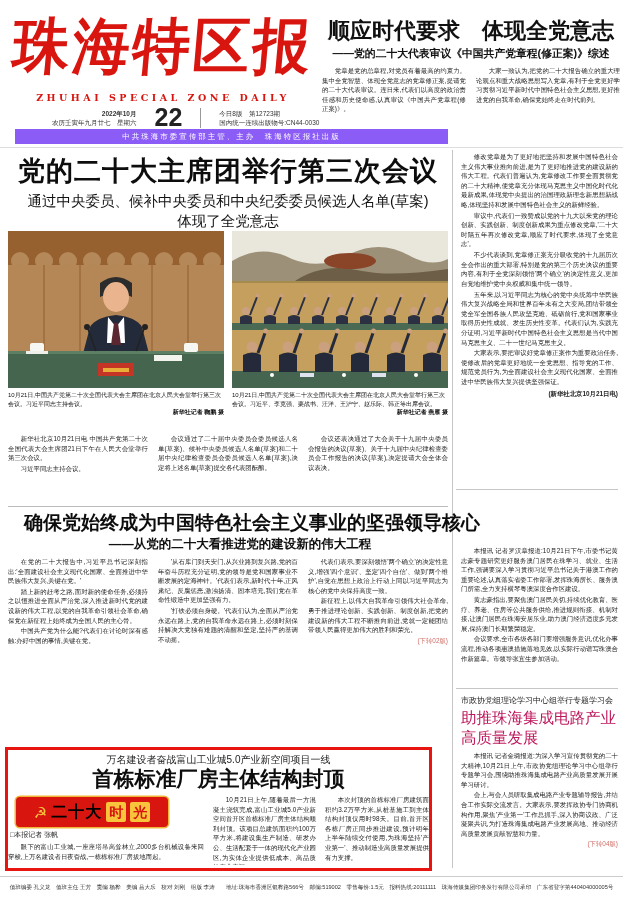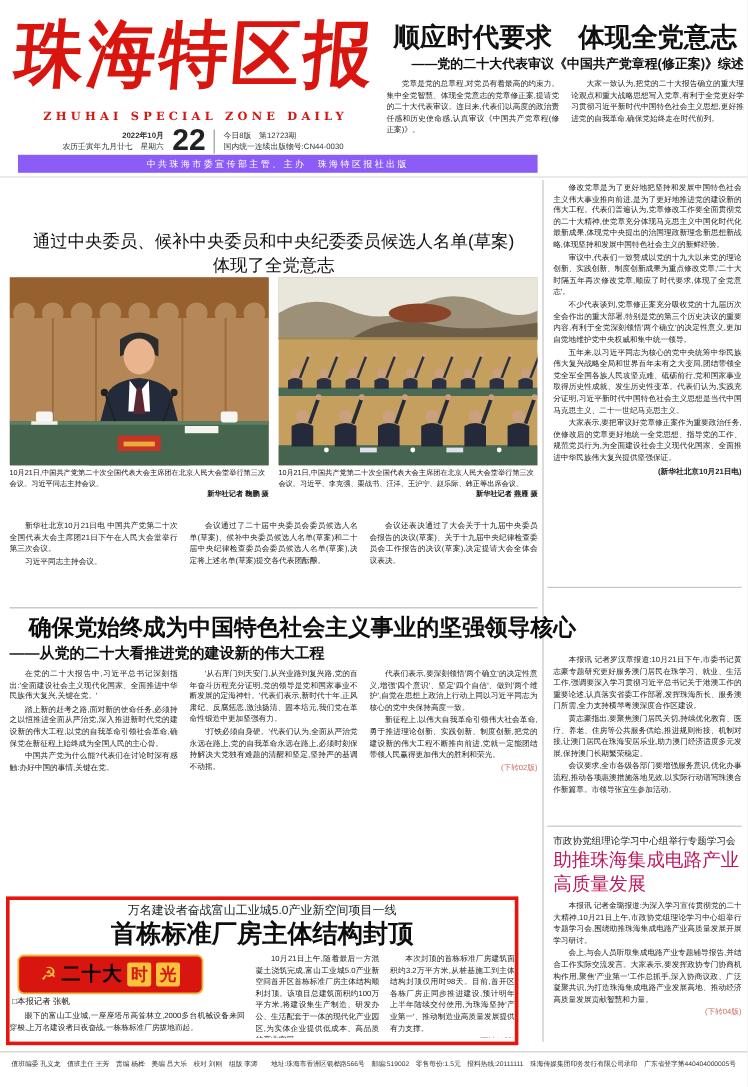--- a/index.html
+++ b/index.html
@@ -10,33 +10,33 @@
   .para{margin:0;text-indent:2em}
   .para + .para{margin-top:1px}
   .jump{display:block;text-align:right;color:#cf6b63;margin-top:1px}
 
   
   .brand{left:6px;top:0;width:314px;height:94px;font-family:"DejaVu Serif","Liberation Serif",serif;
          font-weight:bold;font-size:57px;line-height:92px;color:#d8150f;letter-spacing:3px;
          transform:skewX(-5deg) scaleY(1.06);text-align:center;white-space:nowrap}
   .brand-en{left:6px;top:92px;width:314px;text-align:center;color:#d8150f;font-size:9.5px;font-weight:bold;
             letter-spacing:3.5px;font-family:"DejaVu Serif","Liberation Serif",serif;white-space:nowrap}
-  .dateblock{left:52px;top:105px;width:360px;display:flex;align-items:center;gap:7px}
+  .dateblock{left:52px;top:105px;width:360px;display:flex;align-items:center;gap:18px}
   .d-l{font-size:6.5px;line-height:9px;text-align:right;color:#333;white-space:nowrap}
   .d-l .dl1{font-weight:bold}
   .d-day{font-size:25px;font-weight:bold;color:#222;line-height:25px}
   .d-sep{width:1px;height:20px;background:#999}
   .d-r{font-size:6.5px;line-height:9px;color:#333;white-space:nowrap}
   .pubbar{left:15px;top:129px;width:433px;height:15px;background:#8b5cf6;color:#fff;font-size:7.5px;
           line-height:15px;text-align:center;letter-spacing:2px}
   .hdr-rule{left:0;top:147px;width:623px;height:1px;background:#ddd}
 
   
   .rv-h{left:322px;top:16px;width:298px;text-align:center;font-size:22px;font-weight:bold;color:#111;white-space:nowrap}
-  .rv-sub{left:322px;top:47px;width:298px;text-align:right;font-size:10.8px;font-weight:bold;color:#111}
+  .rv-sub{left:322px;top:47px;width:298px;text-align:center;font-size:10.8px;font-weight:bold;color:#111}
   .rv-body{left:322px;top:66px;width:298px;height:60px;column-count:2;column-gap:10px;overflow:hidden}
 
   
   .rail-rule{left:452px;top:150px;width:1px;height:718px;background:#c6c6c6}
   .rl-cont{left:461px;top:152px;width:157px;height:330px;overflow:hidden}
   .rl-credit{text-align:right;font-weight:bold;margin-top:2px}
   .rl-hr{left:456px;top:489px;width:162px;height:1px;background:#c6c6c6}
   .rl-hr2{left:456px;top:688px;width:162px;height:1px;background:#c6c6c6}
   .a2-h{left:461px;top:497px;width:157px;font-size:15px;font-weight:bold;line-height:22px;color:#111}
   .a2-body{left:461px;top:546px;width:157px;height:137px;overflow:hidden}
@@ -52,21 +52,21 @@
   .phR{left:232px;top:231px;width:216px;height:157px}
   .capL{left:8px;top:391px;width:216px;font-size:6px;line-height:8.6px}
   .capR{left:232px;top:391px;width:216px;font-size:6px;line-height:8.6px}
   .cap-credit{font-weight:bold;display:block;text-align:right}
   .ldc{top:434px;width:140px;height:68px;overflow:hidden}
   .x1{left:8px}.x2{left:158px}.x3{left:308px}
   .rule2{left:8px;top:506px;width:440px;height:1px;background:#bbb}
 
   
   .s2-h{left:24px;top:510px;width:440px;text-align:center;font-size:19px;font-weight:bold;color:#0d0d0d;white-space:nowrap}
-  .s2-sub{left:8px;top:536px;width:440px;text-align:left;font-size:12.5px;font-weight:600;color:#111}
+  .s2-sub{left:20px;top:536px;width:440px;text-align:center;font-size:12.5px;font-weight:600;color:#111}
   .s2c{top:557px;width:140px;height:185px;overflow:hidden}
 
   
   .redbox{left:5px;top:747px;width:421px;height:112px;border:3px solid #e8140f;padding:3px 0}
   .bx-kick{text-align:center;font-size:10px;color:#222;line-height:13px}
   .bx-h{text-align:center;font-size:21px;font-weight:bold;line-height:26px;color:#0d0d0d}
   .bx-row{display:flex;gap:9px;margin-top:3px;height:70px;overflow:hidden}
   .bx-c1{width:196px}.bx-c2{width:103px}.bx-c3{flex:1}
   .badge{width:152px;height:30px;background:#d8150f;border-radius:4px;display:flex;align-items:center;
          justify-content:center;gap:4px;box-shadow:0 0 0 1.5px #f0b63a;margin:2px 0 3px 8px}
@@ -138,20 +138,21 @@
   <div class="abs a3-kick">市政协党组理论学习中心组举行专题学习会</div>
   <div class="abs a3-h">助推珠海集成电路产业高质量发展</div>
   <div class="abs a3-body small">
     <div>
         <p class="para">本报讯 记者金璐报道:为深入学习宣传贯彻党的二十大精神,10月21日上午,市政协党组理论学习中心组举行专题学习会,围绕助推珠海集成电路产业高质量发展开展学习研讨。</p>
         <p class="para">会上,与会人员听取集成电路产业专题辅导报告,并结合工作实际交流发言。大家表示,要发挥政协专门协商机构作用,聚焦'产业第一'工作总抓手,深入协商议政、广泛凝聚共识,为打造珠海集成电路产业发展高地、推动经济高质量发展贡献智慧和力量。</p>
       </div>
     <span class="jump">(下转04版)</span>
   </div>
 
+  <div class="abs ld-h">党的二十大主席团举行第三次会议</div>
   <div class="abs ld-d1">通过中央委员、候补中央委员和中央纪委委员候选人名单(草案)</div>
   <div class="abs ld-d2">体现了全党意志</div>
 
   <svg class="abs phL" viewBox="0 0 216 157" xmlns="http://www.w3.org/2000/svg">
     <rect width="216" height="157" fill="#ab7c4e"></rect>
     <rect width="216" height="34" fill="#96602f"></rect>
     <g fill="#b5885a">
       <circle cx="12" cy="30" r="9"></circle>
         <circle cx="36" cy="30" r="9"></circle>
         <circle cx="60" cy="30" r="9"></circle>

